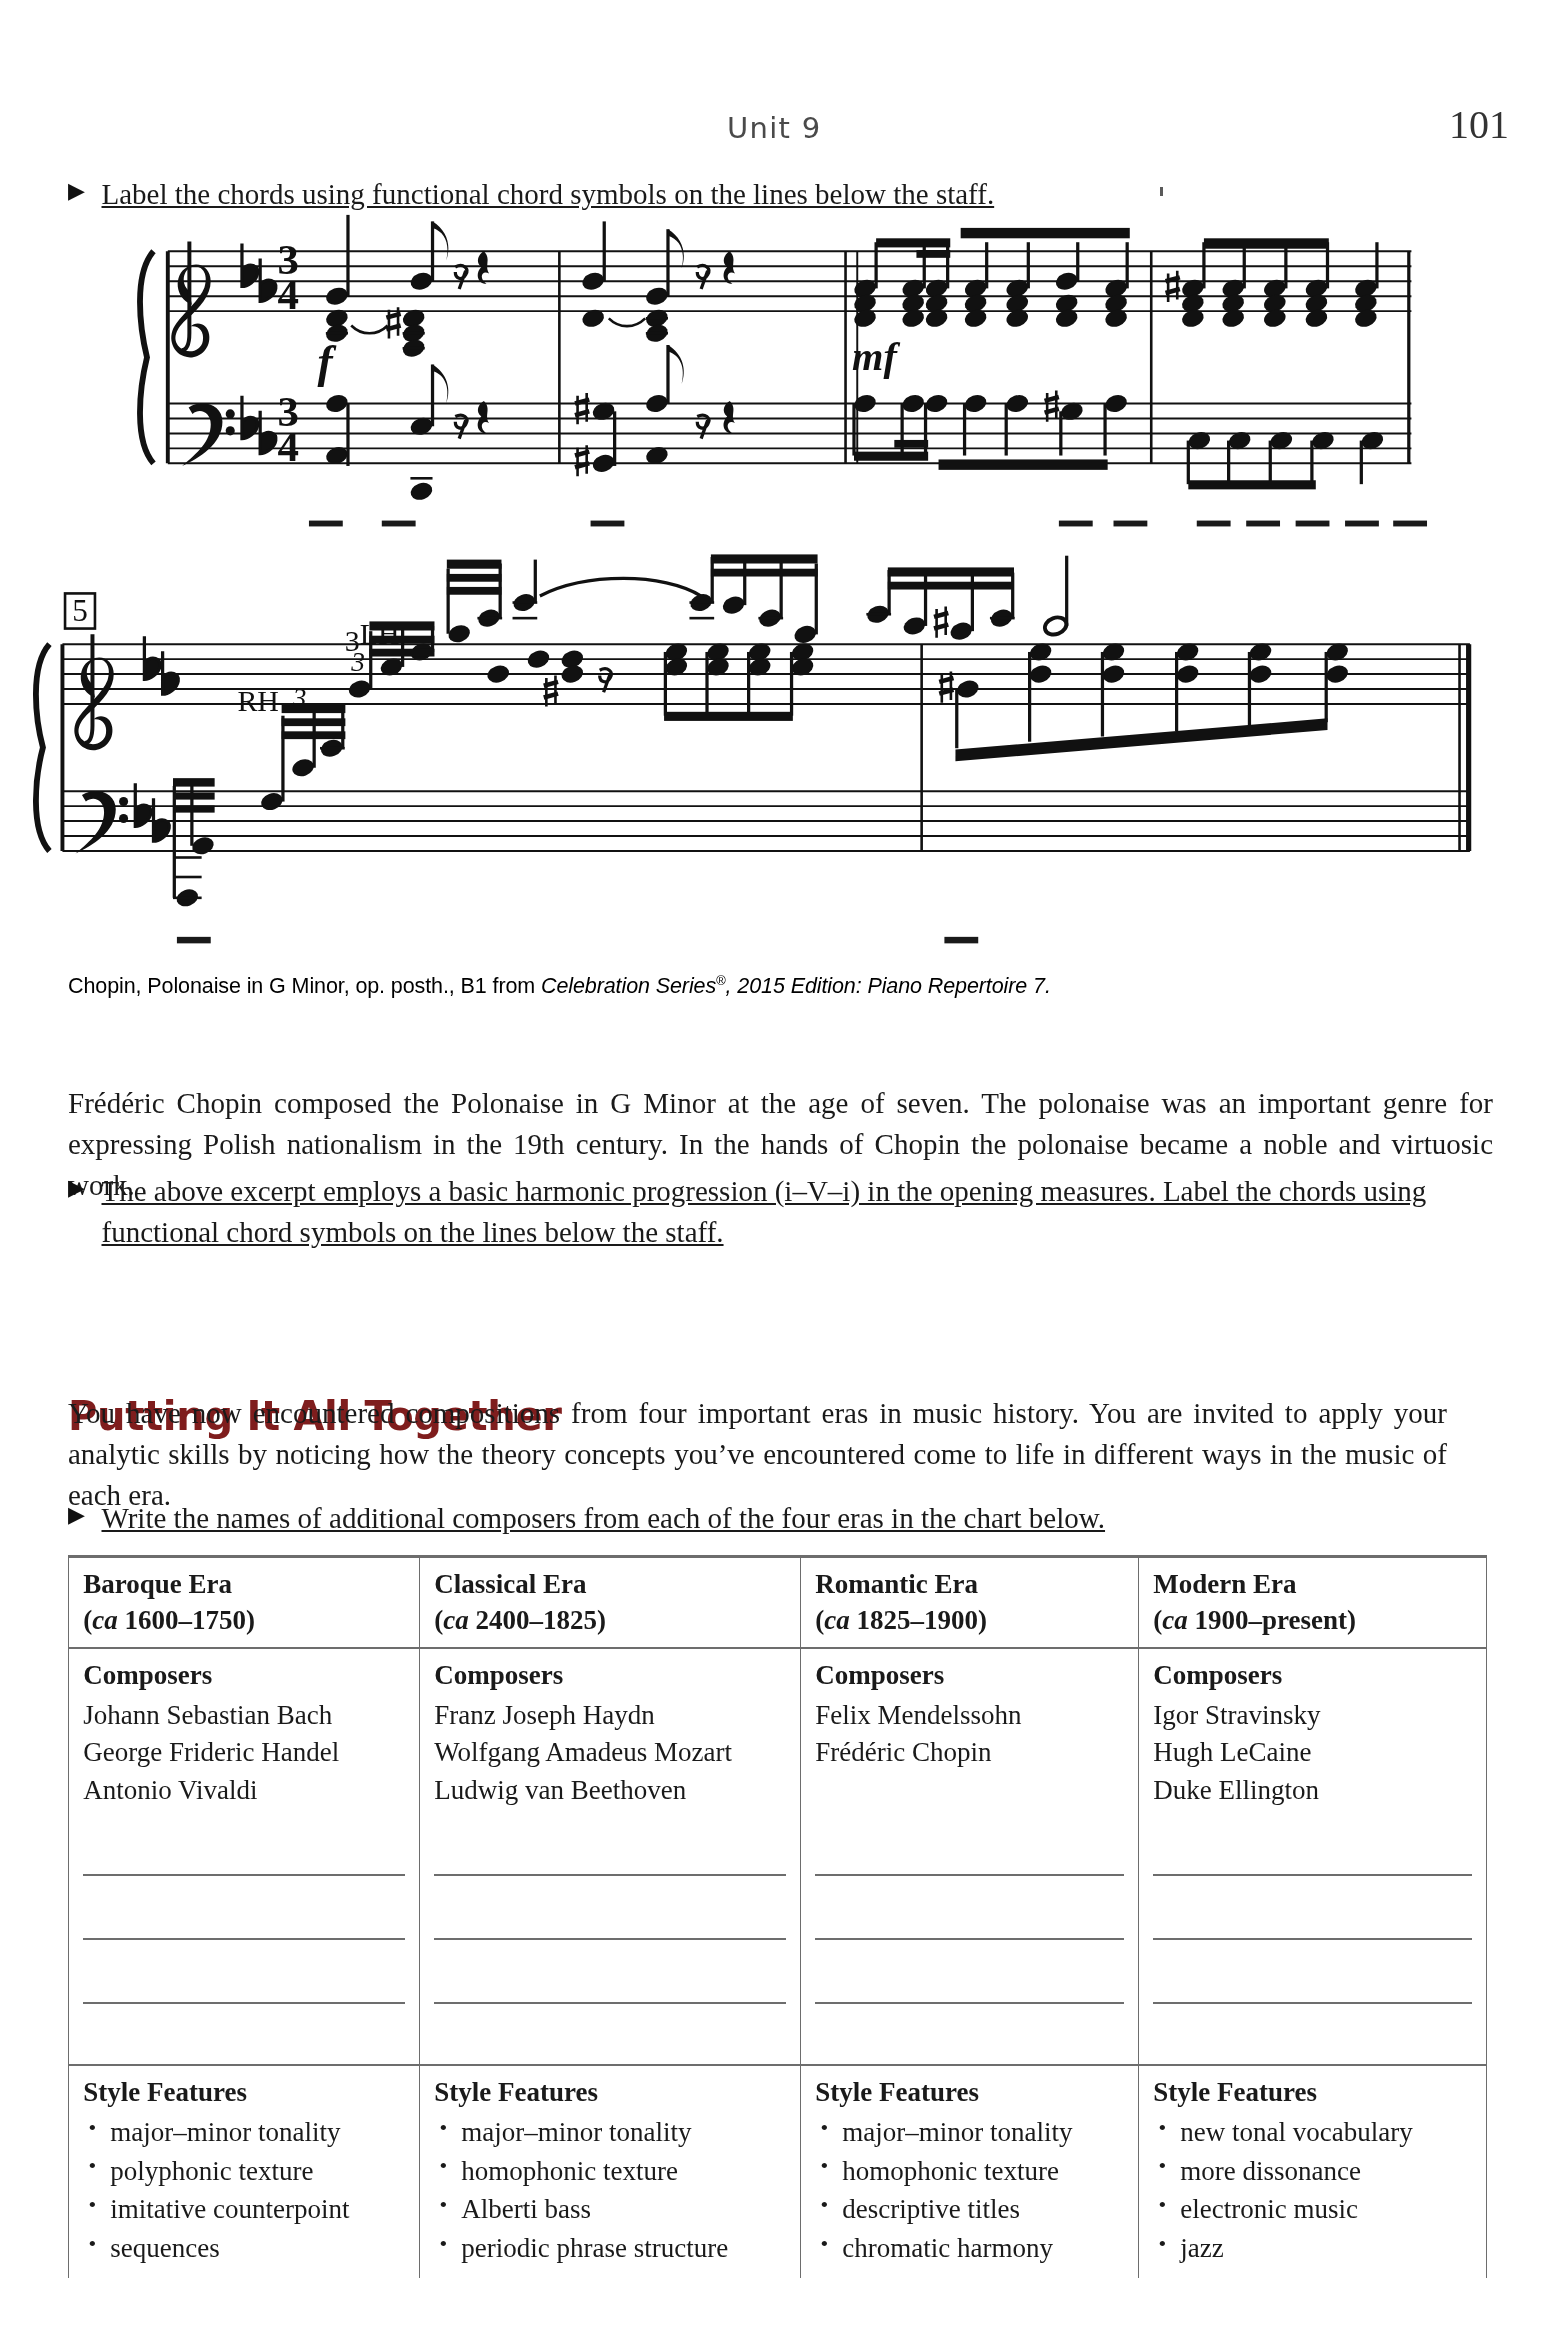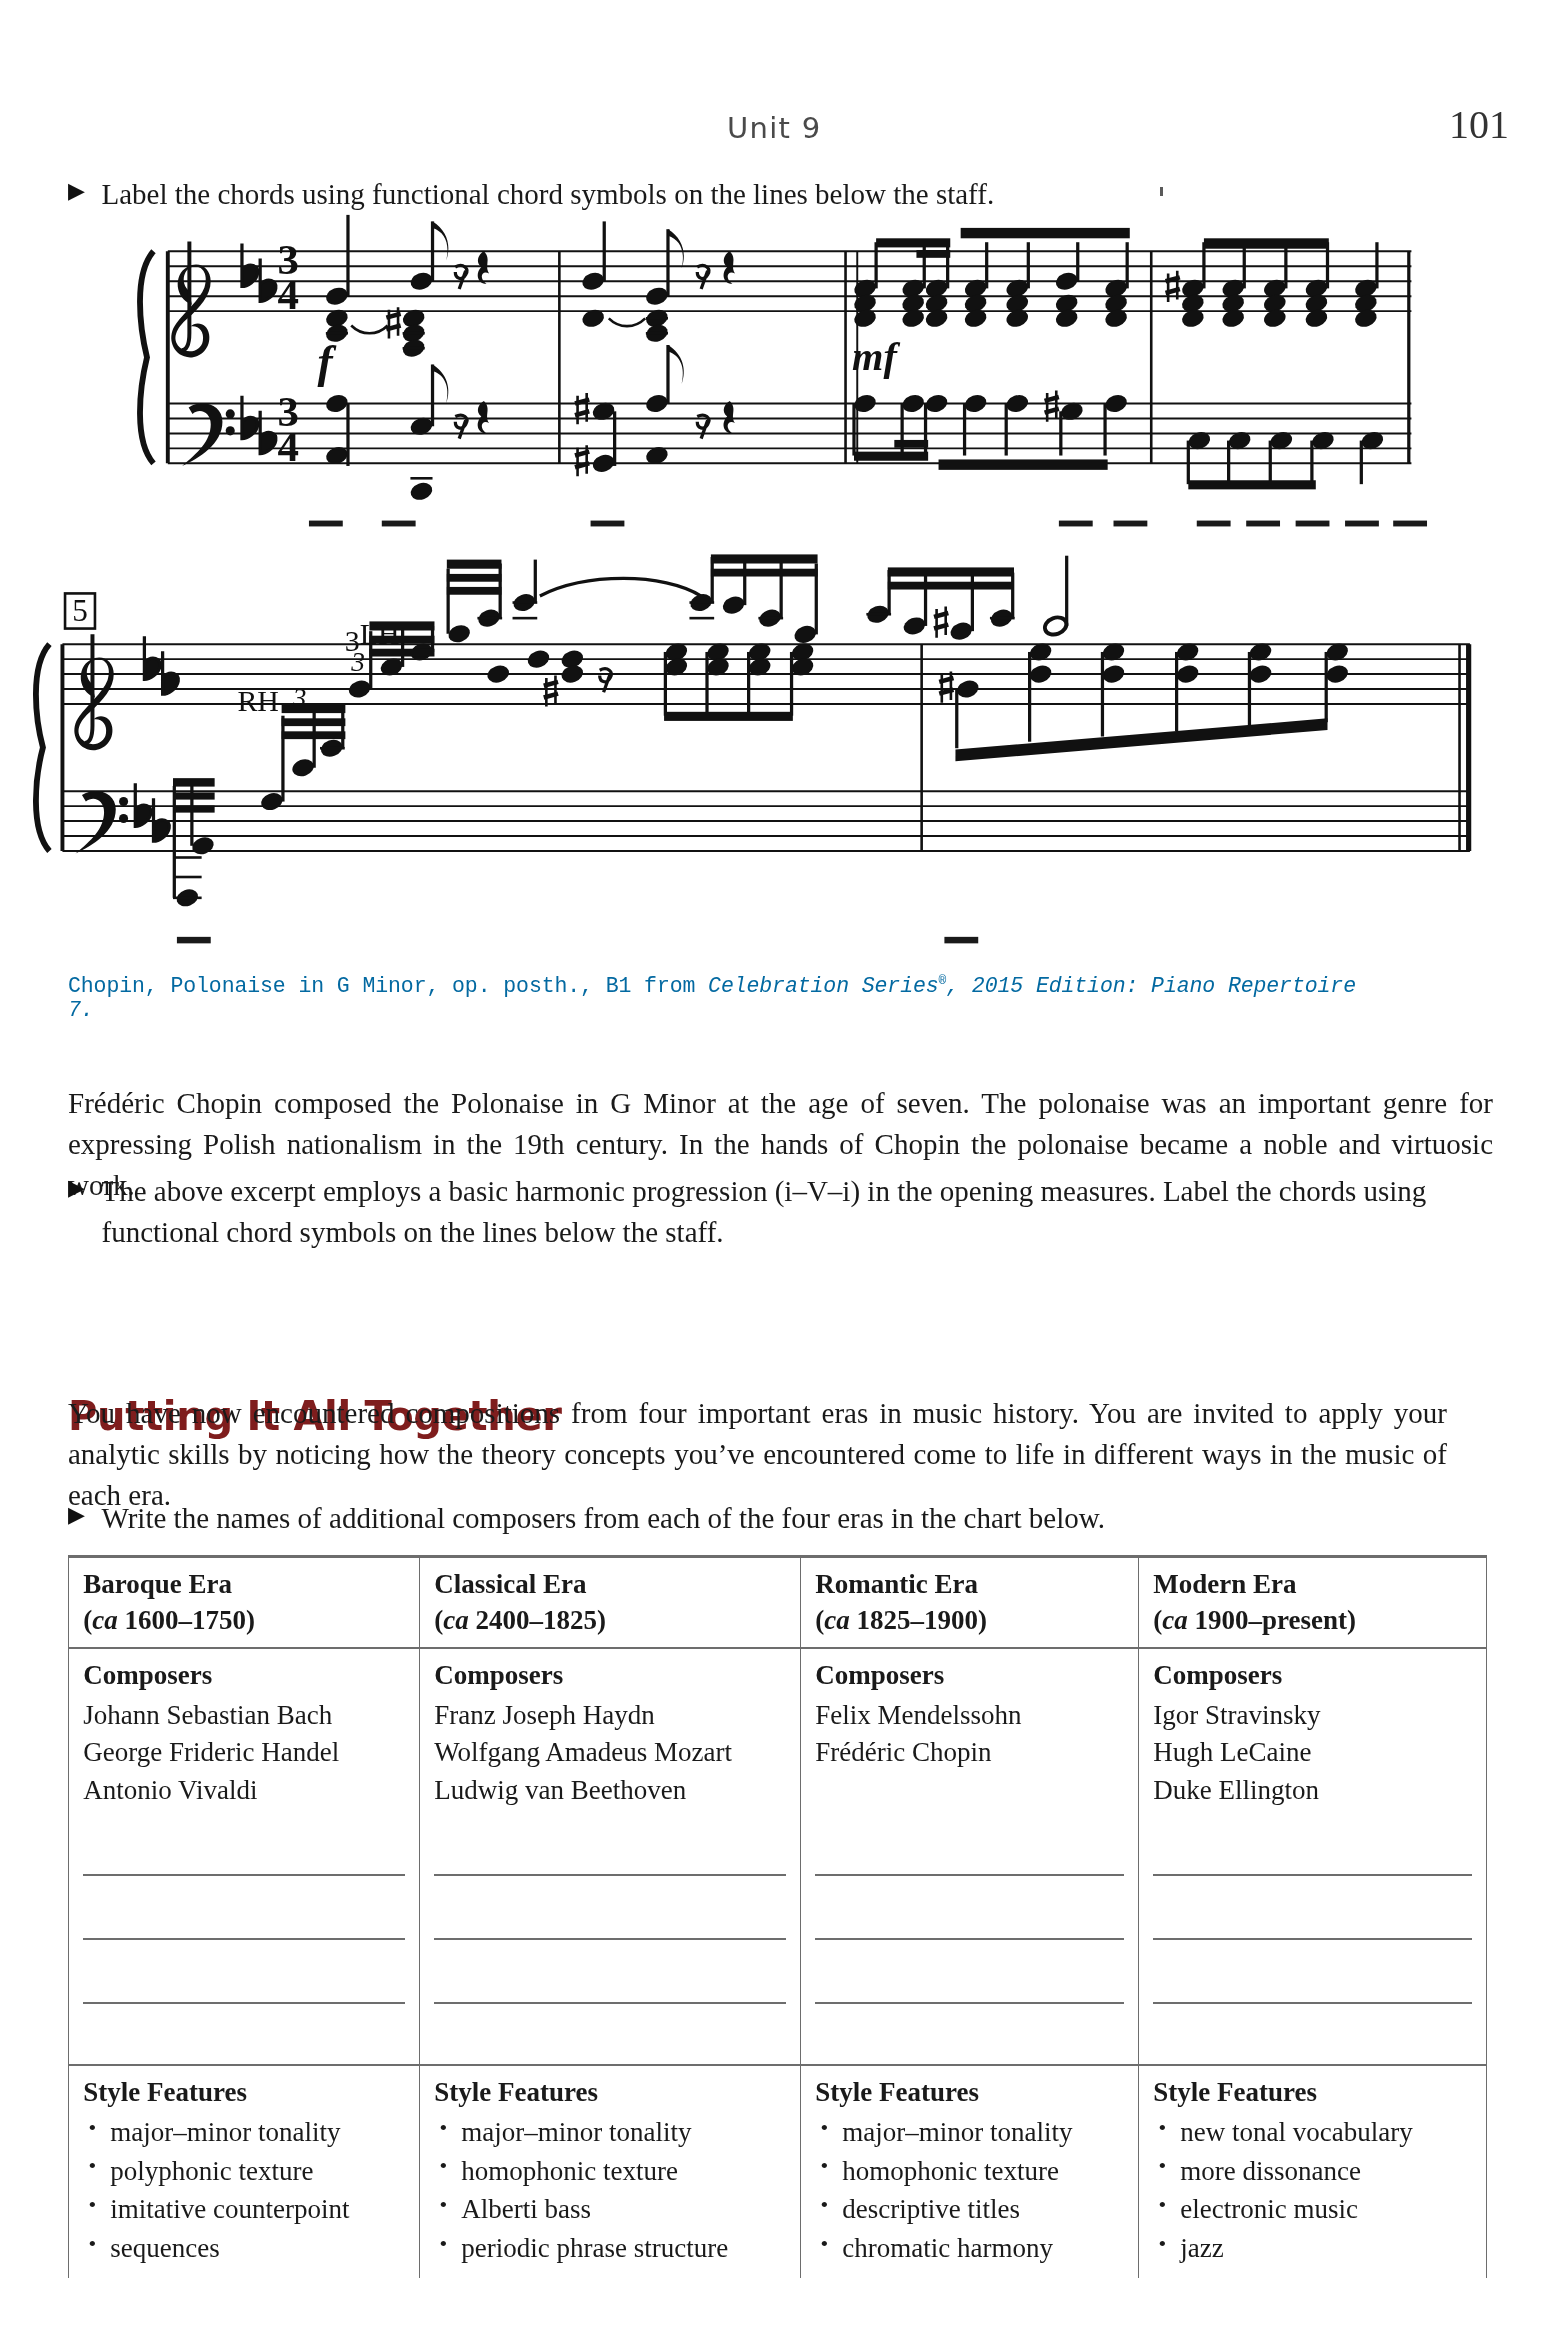--- a/index.html
+++ b/index.html
@@ -51,21 +51,21 @@
     line-height: 1.42;
   }
   .tri-icon {
     flex: 0 0 auto;
     width: 27px;
     margin-right: 6.5px;
     color: #111;
     font-size: 22px;
     line-height: 1.52;
   }
-  .instruction .itext { flex: 1 1 auto; }
+  .instruction .itext { flex: 1 1 auto; text-decoration: underline; }
 
   #instruction-top {
     left: 68px;
     top: 174px;
     width: 1119px;
   }
   #instruction-progression {
     left: 68px;
     top: 1171px;
     width: 1425px;
@@ -95,23 +95,23 @@
     height: 2342px;
     pointer-events: none;
   }
 
   
   .caption {
     position: absolute;
     left: 68px;
     top: 973px;
     width: 1301px;
-    font-family: Liberation Mono, monospace;
+    font-family: Liberation Sans, sans-serif;
     font-size: 21.5px;
-    color: #0369a1;
+    color: #000000;
     letter-spacing: -0.1px;
   }
   .caption i { font-style: italic; }
   .caption sup { font-size: 13px; vertical-align: super; }
 
   
   .body-par {
     position: absolute;
     font-size: 29px;
     line-height: 1.42;

